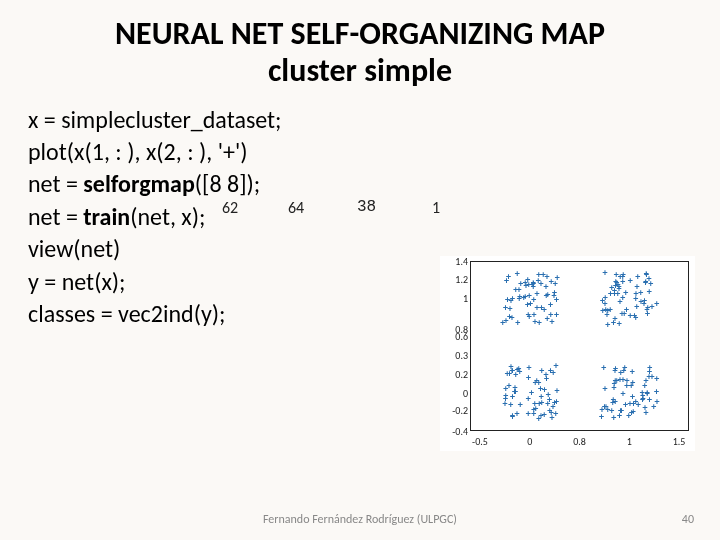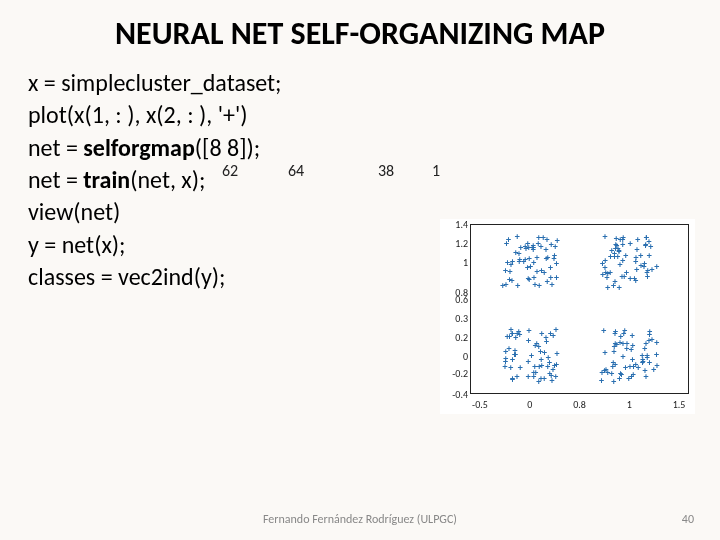--- a/index.html
+++ b/index.html
@@ -103,36 +103,37 @@
     padding: 0 24px;
   }
   .footer .credit { text-align: center; }
   .footer .page { position: absolute; right: 26px; bottom: 0; }
 </style>
 </head>
 <body>
 
 <div class="title">
   <span>NEURAL NET </span><span>SELF-ORGANIZING MAP</span><br>
+  <span> cluster simple</span>
 </div>
 
 <div class="content">
   <div class="code">
     <div class="line">x = simplecluster_dataset;</div>
     <div class="line">plot(x(1, : ), x(2, : ), '+')</div>
     <div class="line"><span>net = </span><b>selforgmap</b><span>([8 8]);</span></div>
     <div class="line"><span>net = </span><b>train</b><span>(net, x);</span></div>
     <div class="line">view(net)</div>
     <div class="line">y = net(x);</div>
     <div class="line">classes = vec2ind(y);</div>
   </div>
 
   <span class="annot" style="left:222px; top:102px;">62</span>
   <span class="annot" style="left:288px; top:102px;">64</span>
-  <span class="annot" style="left:378px; top:102px;">38</span>
+  <span class="annot" style="left:357px; top:102px;font-family:Liberation Mono, monospace;">38</span>
   <span class="annot" style="left:432px; top:102px;">1</span>
 
   <div class="side">
 
     <div class="plot">
       <div class="axes"></div>
 
     <div class="ytick" style="top: 175px;">-0.4</div>
         <div class="ytick" style="top: 154px;">-0.2</div>
         <div class="ytick" style="top: 137.222px;">0</div>

